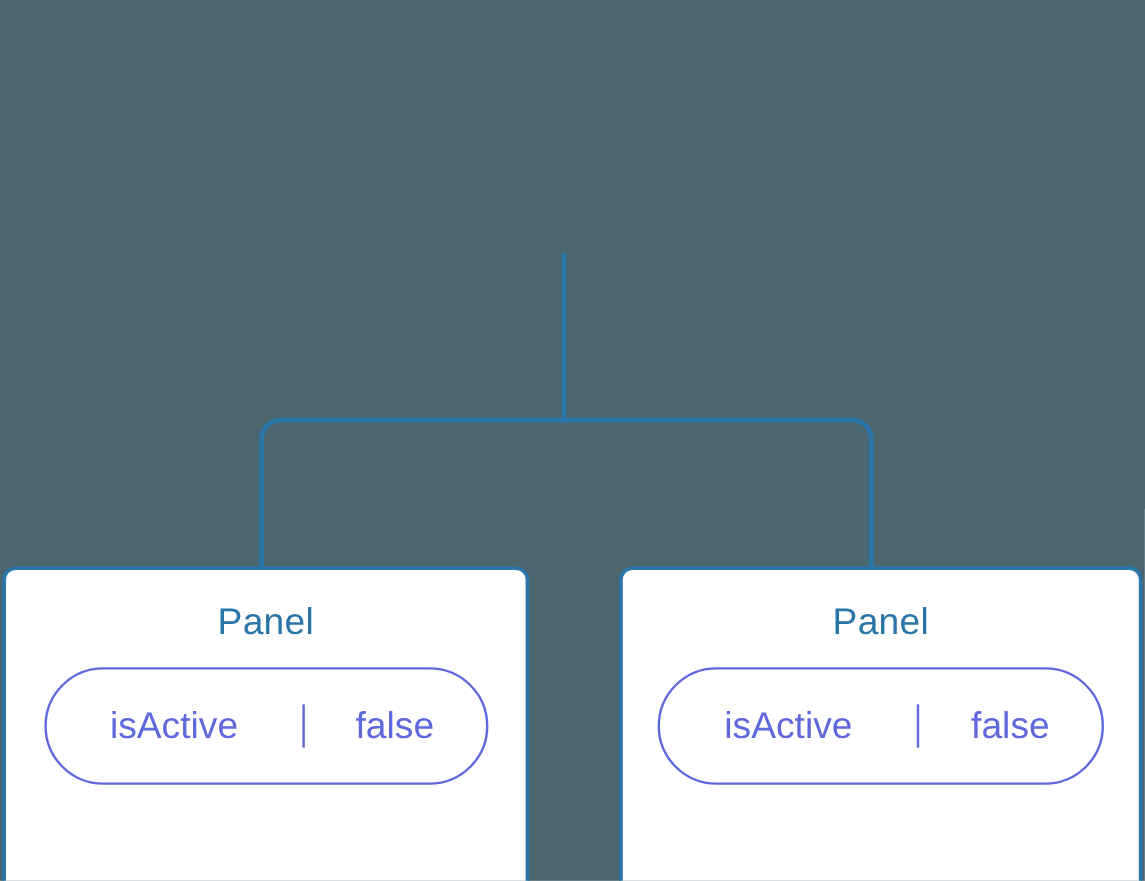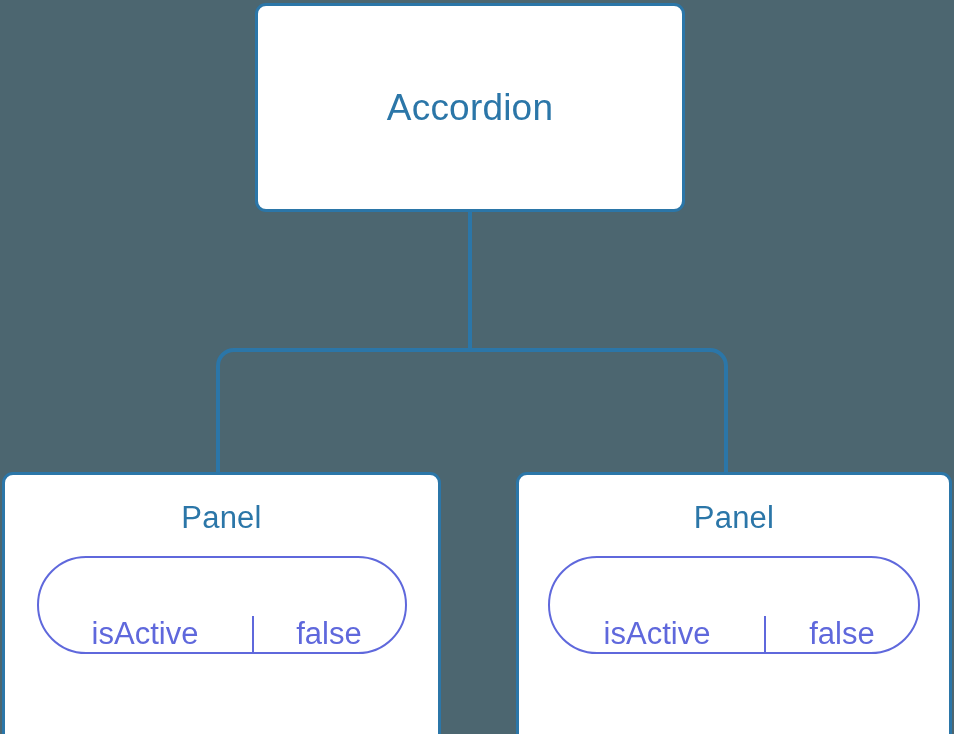--- a/index.html
+++ b/index.html
@@ -74,21 +74,21 @@
     margin-top: 27px;
   }
   
   .pill-wrap {
     display: flex;
     justify-content: center;
     margin-top: 23px;
   }
   .pill {
     display: flex;
-    align-items: flex-end;
+    align-items: center;
     height: 98px;
     border: 2px solid #5F68DC;
     border-radius: 49px;
     background: #FFFFFF;
     box-sizing: border-box;
   }
   .pill-cell {
     display: flex;
     align-items: center;
     justify-content: center;
@@ -114,23 +114,20 @@
 
   <svg id="edges" viewBox="0 0 954 734" width="954" height="734" aria-hidden="true">
 
     <path d="M470,211 L470,350" fill="none" stroke="#2B76A8" stroke-width="4" stroke-linecap="butt"></path>
 
     <path d="M470,350 L234,350 A16,16 0 0 0 218,366 L218,474" fill="none" stroke="#2B76A8" stroke-width="4" stroke-linecap="butt"></path>
 
     <path d="M470,350 L710,350 A16,16 0 0 1 726,366 L726,474" fill="none" stroke="#2B76A8" stroke-width="4" stroke-linecap="butt"></path>
   </svg>
 
-  <div class="node" id="node-accordion">
-    <div class="node-title" id="title-accordion">Accordion</div>
-  </div>
 
   <div class="node" id="node-panel-left">
     <div class="node-title panel-title">Panel</div>
     <div class="pill-wrap">
       <div class="pill" id="pill-left">
         <div class="pill-cell pill-key">isActive</div>
         <div class="pill-cell pill-val">false</div>
       </div>
     </div>
   </div>

